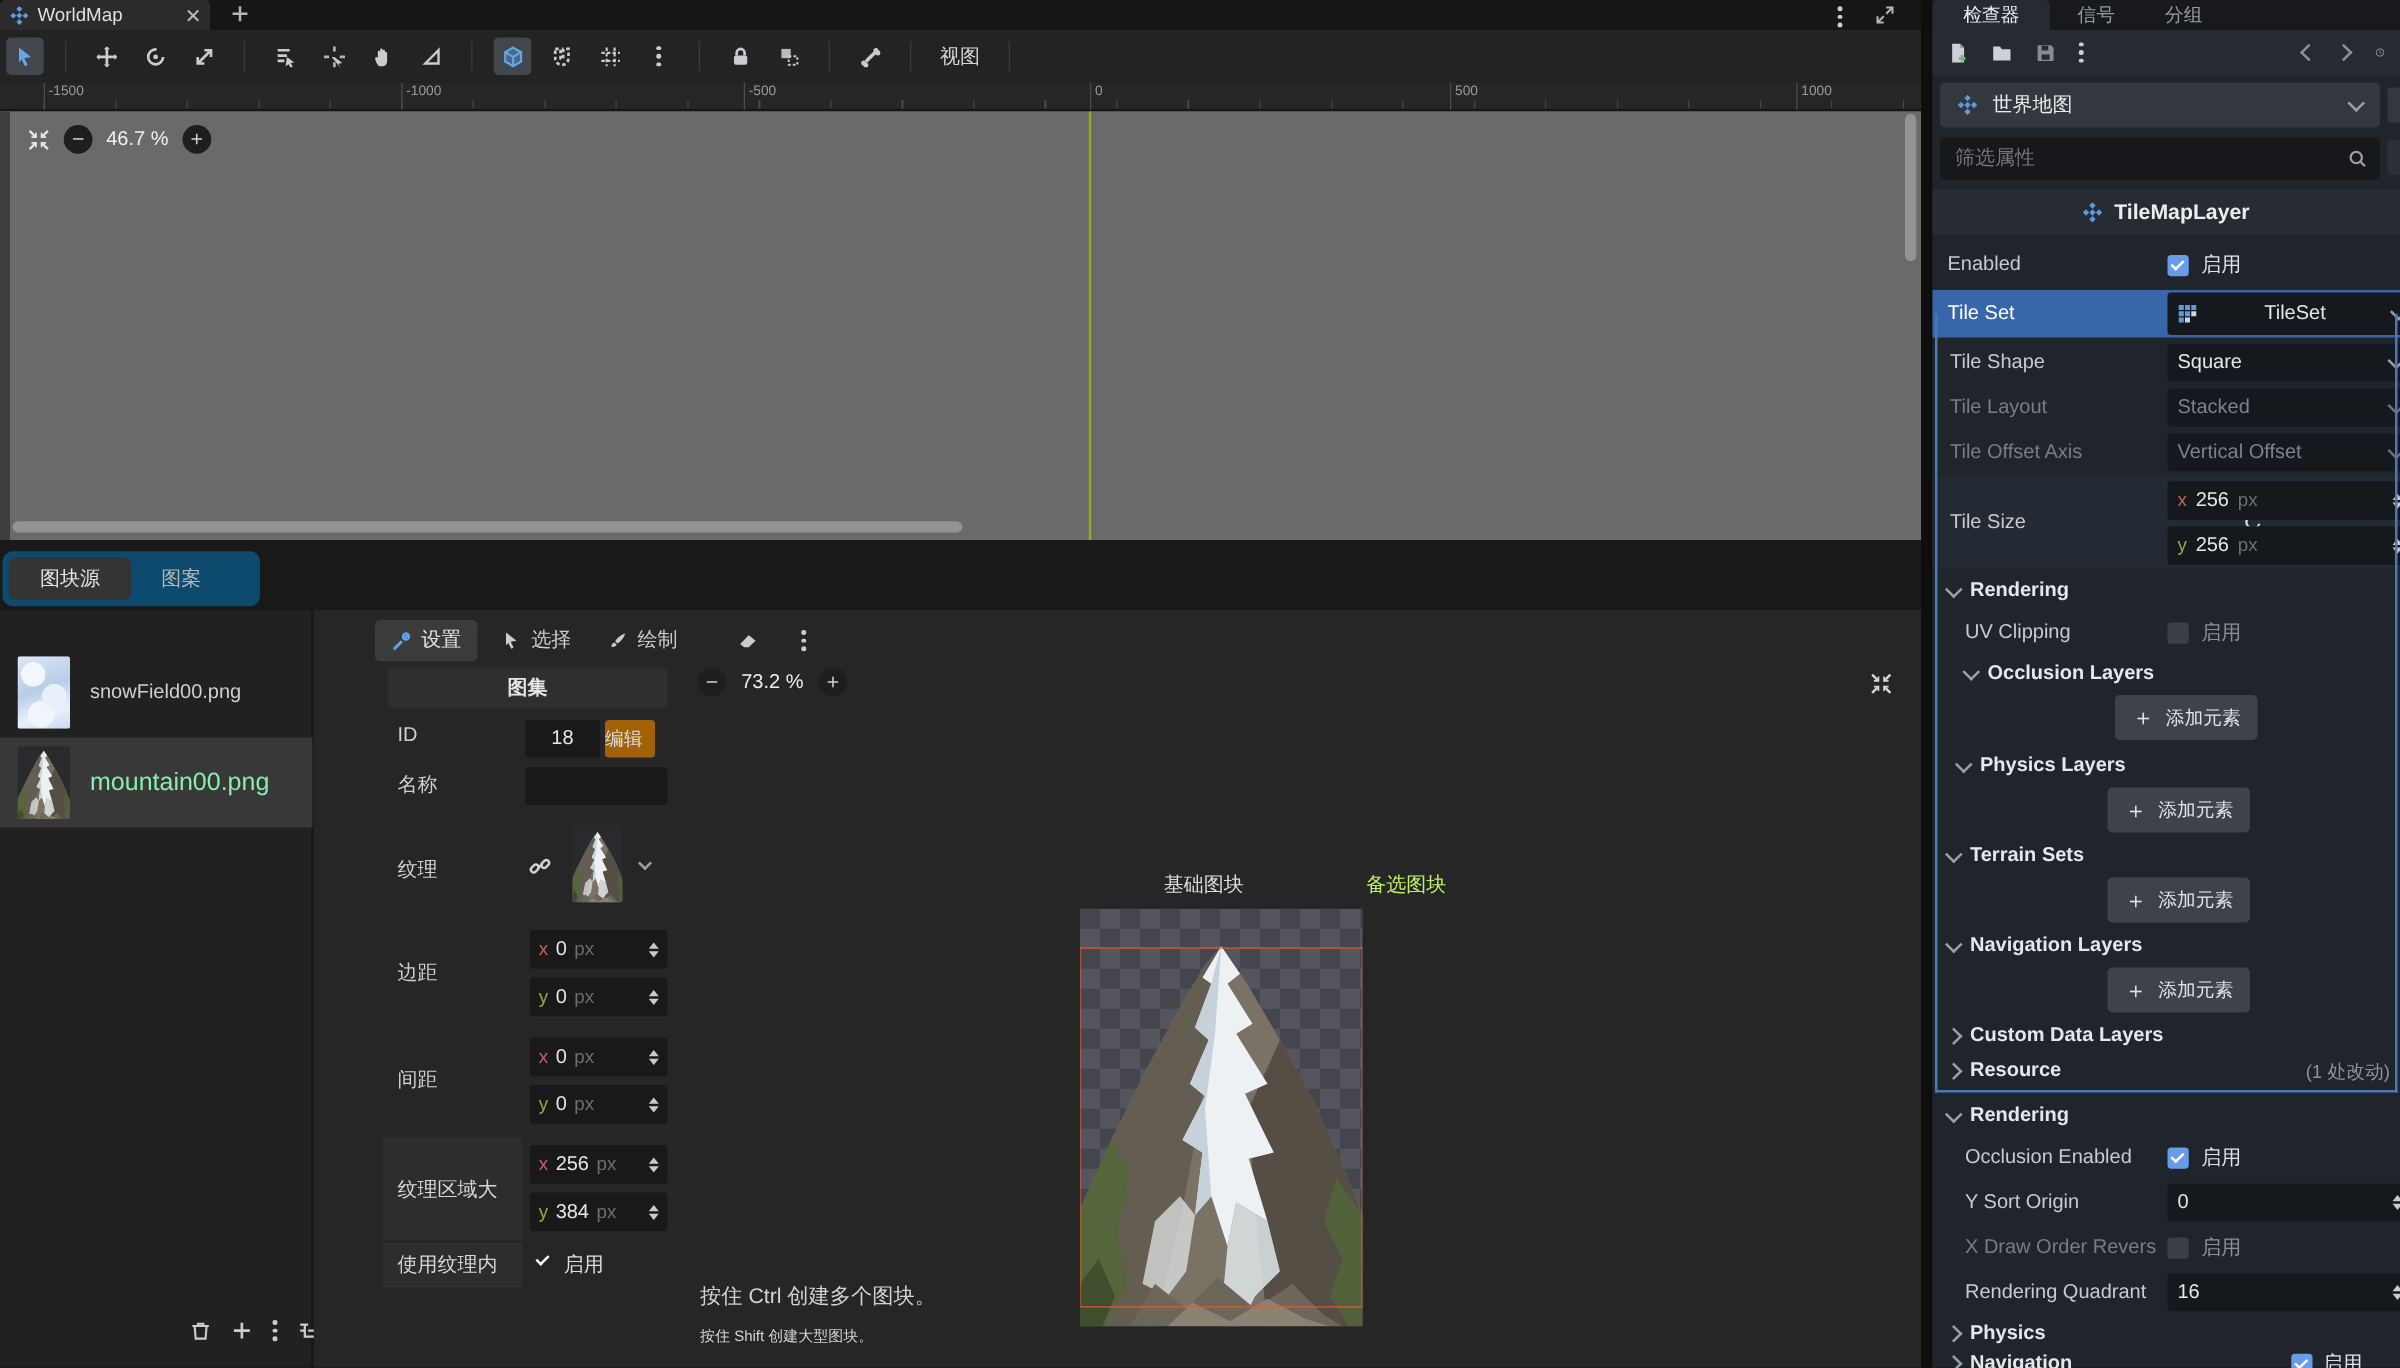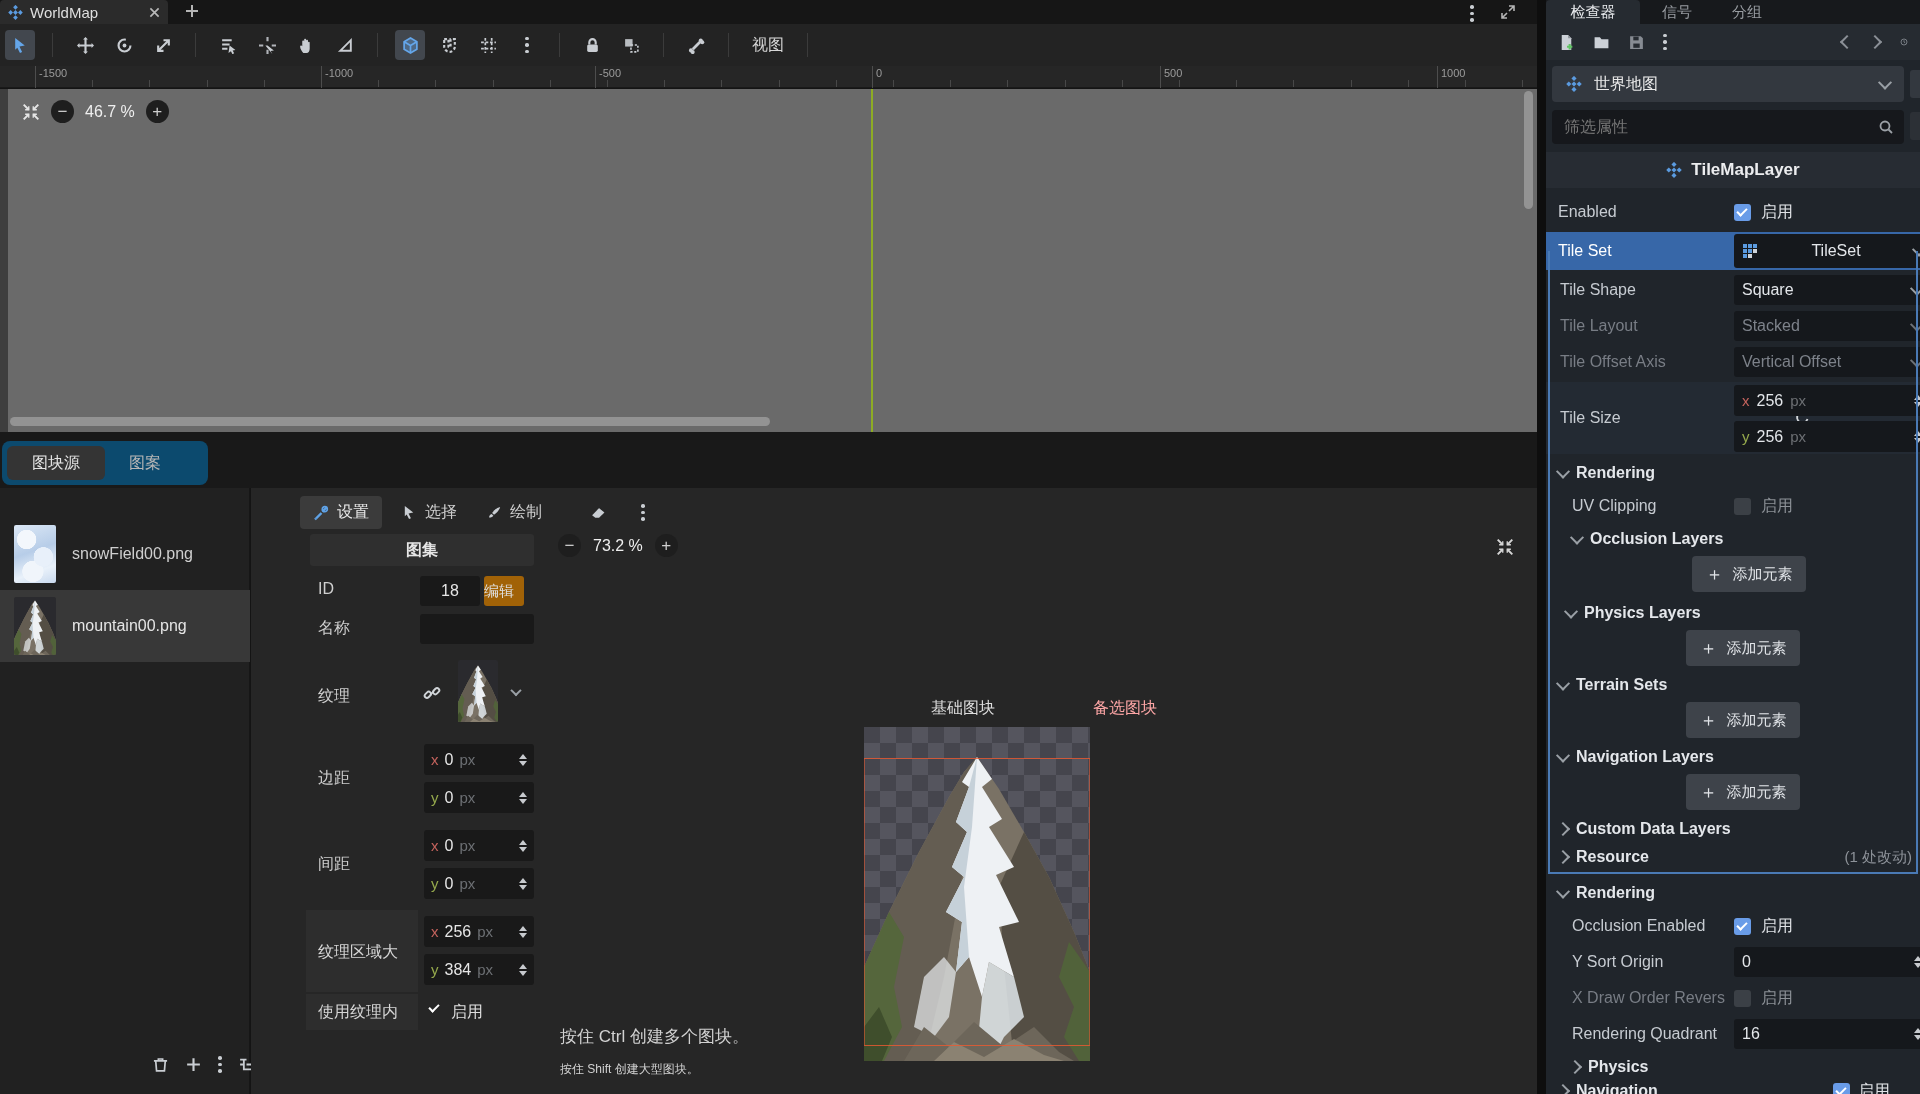--- a/index.html
+++ b/index.html
@@ -258,21 +258,21 @@
       radial-gradient(circle at 45% 80%, #f0f5fb 0 20%, transparent 21%),
       linear-gradient(160deg,#dce8f6,#b7cde8 45%,#e9f1fa 75%,#c9d9ee);"></div>
     <span style="font-size:16px;color:#cfcfcf;">snowField00.png</span>
   </div>
   <div class="a flex" style="left:0;top:102px;width:250px;height:72px;gap:16px;padding-left:14px;background:#383838;">
     <div style="width:42px;height:58px;border-radius:2px;background:#2a2a2e;overflow:hidden;">
       <svg width="42" height="58" viewBox="0 0 226 334" preserveAspectRatio="xMidYMid slice">
           <use href="#mtn-art"></use>
         </svg>
     </div>
-    <span style="font-size:16px;color:#e5e5e5;">mountain00.png</span>
+    <span style="font-size:20px;color:#86efac;">mountain00.png</span>
   </div>
 
   <div class="a flex" style="left:152px;top:568px;gap:16px;color:#c9cdd2;">
     <span class="ico">
         <svg width="17" height="17" viewBox="0 0 16 16" fill="none" stroke="currentColor" stroke-width="1.6">
           <path d="M3.5 4.5h9l-.8 9.5H4.3zM6 4.5V2.8h4v1.7M1.8 4.5h12.4"></path>
         </svg>
       </span>
     <span class="ico">
         <svg width="17" height="17" viewBox="0 0 16 16">
@@ -446,21 +446,21 @@
   </div>
   <span class="a ico" style="left:1245px;top:50px;color:#d6d6d6;">
     <svg width="18" height="18" viewBox="0 0 16 16" stroke="currentColor" stroke-width="1.7" fill="none">
         <path d="M1.5 1.5L6 6M14.5 1.5L10 6M1.5 14.5L6 10M14.5 14.5L10 10"></path>
         <path d="M6 2.8V6H2.8M10 2.8V6h3.2M6 13.2V10H2.8M10 13.2V10h3.2" stroke-width="1.2"></path>
       </svg>
   </span>
 
   
   <span class="a" style="left:680px;top:210px;font-size:16px;color:#dddddd;">基础图块</span>
-  <span class="a" style="left:842px;top:210px;font-size:16px;color:#fca5a5;">备选图块</span>
+  <span class="a" style="left:842px;top:210px;font-size:16px;color:#bef264;">备选图块</span>
 
   
   <div class="a checker" style="left:613px;top:239px;width:226px;height:334px;">
     <svg class="a" style="left:0;top:0;" width="226" height="334" viewBox="0 0 226 334">
         <use href="#mtn-art"></use>
       </svg>
     <div class="a" style="left:0;top:31px;width:226px;height:288px;border:1px solid rgba(235,90,50,.55);"></div>
     <div class="a" style="left:0;top:31px;width:226px;height:1px;background:rgba(235,90,50,.6);"></div>
     <div class="a" style="left:0;top:318px;width:226px;height:1px;background:rgba(235,90,50,.6);"></div>
   </div>
@@ -758,21 +758,21 @@
   <div class="ifield" style="position:absolute;left:188px;top:1px;width:180px;height:30px;">
     <span>16</span>
     <span class="spin">
         <i class="up"></i>
         <i class="dn"></i>
       </span>
   </div>
 </div>
 
 <div class="irow" style="top:1054px;height:26px;">
-  <span class="sechead" style="padding-left:12px;margin-left:12px;">
+  <span class="sechead" style="padding-left:12px;">
       <span class="chv right"></span>
       <span>Physics</span>
     </span>
 </div>
 
 <div class="irow" style="top:1078px;height:26px;">
   <span class="sechead" style="padding-left:12px;">
       <span class="chv right"></span>
       <span>Navigation</span>
     </span>

